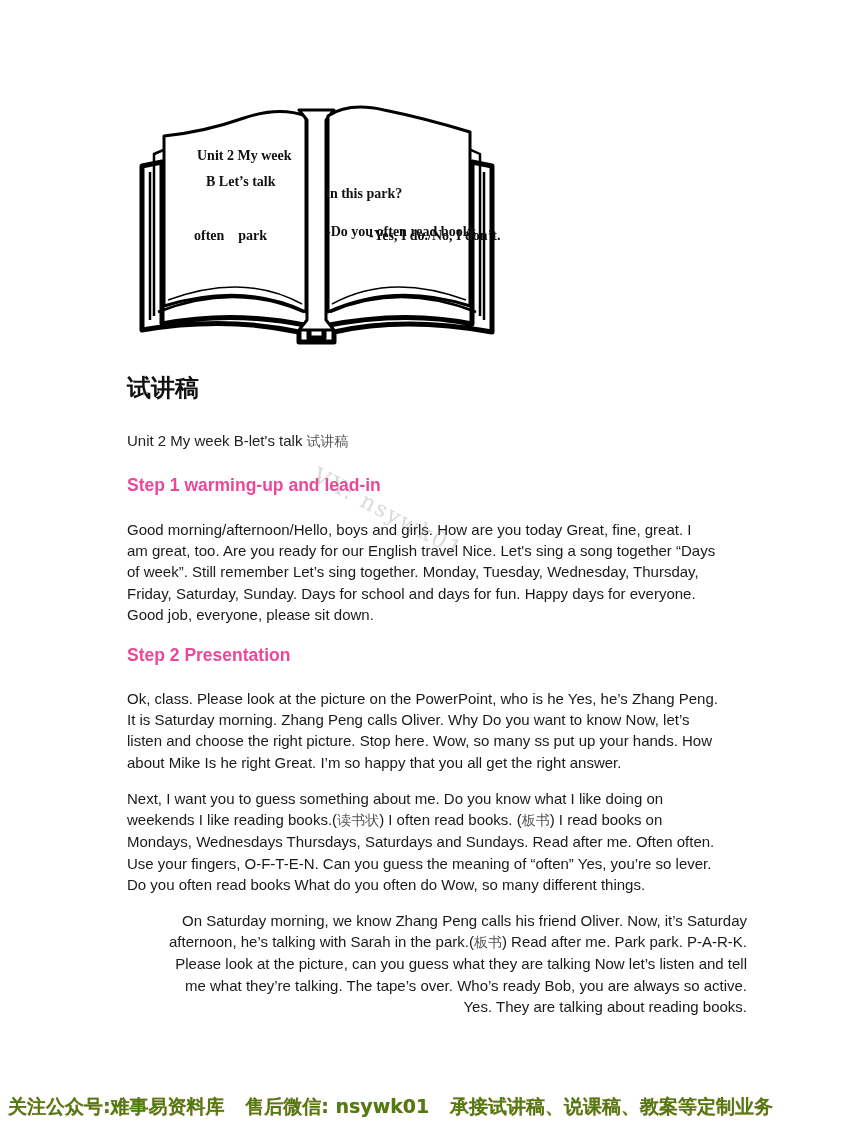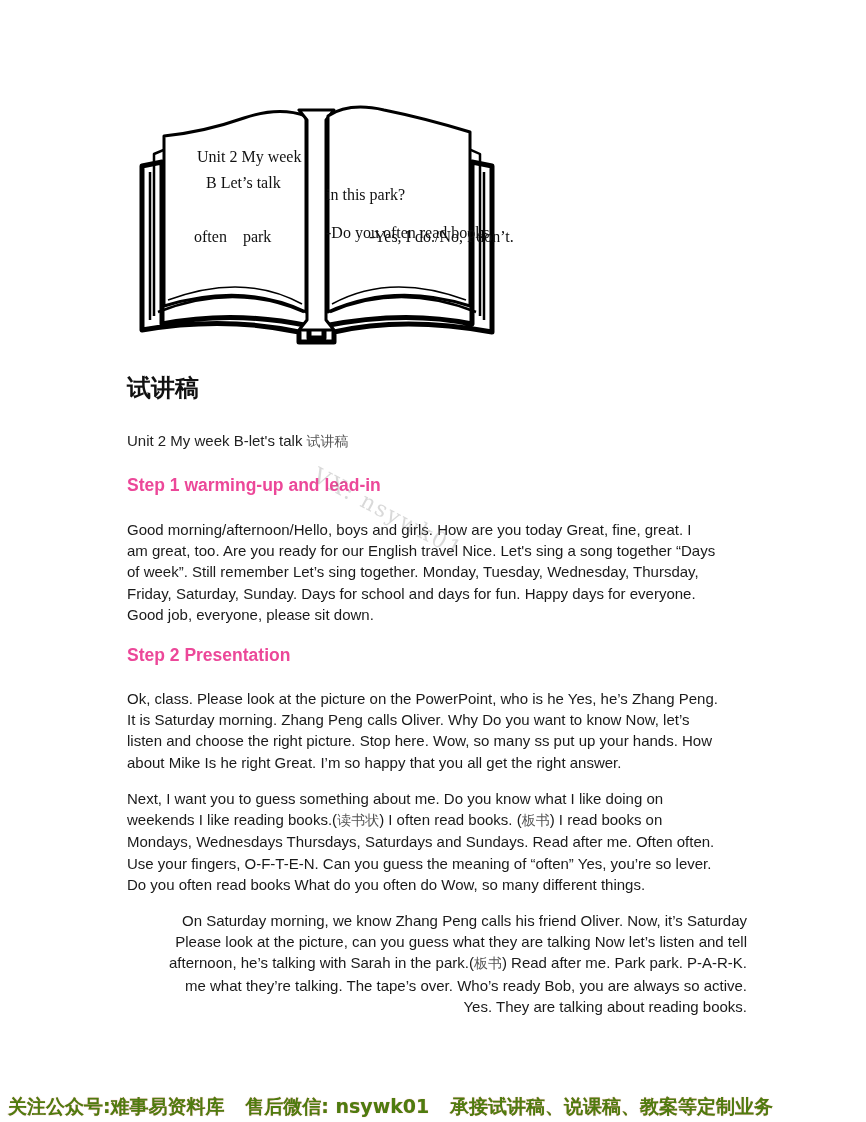--- a/index.html
+++ b/index.html
@@ -2,21 +2,21 @@
 <html><head>
   <meta charset="utf-8">
   <style>
     html, body { margin: 0; padding: 0; background: #ffffff; }
     body { width: 866px; height: 1122px; position: relative; overflow: hidden;
            font-family: "Liberation Sans", "DejaVu Sans", sans-serif; color: #111; }
     .page { position: absolute; left: 0; top: 0; width: 866px; height: 1122px; }
     .book { position: absolute; left: 134px; top: 102px; width: 366px; height: 244px; }
     .book svg { position: absolute; left: 0; top: 0; }
     .book-text { position: absolute; font-family: "Liberation Serif", "DejaVu Serif", serif;
-                 font-size: 16px; color: #111; white-space: nowrap; }
+                 font-size: 14px; color: #111; white-space: nowrap; font-weight: bold; }
     .title { position: absolute; left: 127px; top: 372px; font-size: 24px; font-weight: bold;
              font-family: "DejaVu Sans", sans-serif; letter-spacing: 0px; }
     .subtitle { position: absolute; left: 127px; top: 432px; font-size: 15px; color: #222; }
     .heading { position: absolute; left: 127px; font-size: 17.5px; font-weight: bold; color: #ec4899; }
     .para { position: absolute; left: 127px; width: 620px; font-size: 15px; line-height: 21.2px;
             color: #1a1a1a; }
     .para .line { display: block; white-space: nowrap; }
     .cn { color: #555; font-family: "DejaVu Serif", serif; font-size: 14px; }
     .watermark { position: absolute; left: 305px; top: 500px; font-family: "DejaVu Serif", serif;
                  font-size: 22px; color: rgba(120,120,120,0.28); transform: rotate(28deg);
@@ -91,22 +91,22 @@
   <div class="para" style="top:788px;">
     <span class="line">Next, I want you to guess something about me. Do you know what I like doing on</span>
     <span class="line"><span>weekends I like reading books.(</span><span class="cn">读书状</span><span>) I often read books. (</span><span class="cn">板书</span><span>) I read books on</span></span>
     <span class="line">Mondays, Wednesdays Thursdays, Saturdays and Sundays. Read after me. Often often.</span>
     <span class="line">Use your fingers, O-F-T-E-N. Can you guess the meaning of “often” Yes, you’re so lever.</span>
     <span class="line">Do you often read books What do you often do Wow, so many different things.</span>
   </div>
 
   <div class="para" style="top:910px;text-align:right;">
     <span class="line">On Saturday morning, we know Zhang Peng calls his friend Oliver. Now, it’s Saturday</span>
+    <span class="line"><span>afternoon, he’s talking with Sarah in the park.(</span><span class="cn">板书</span><span>) Read after me. Park park. P-A-R-K.</span></span>
     <span class="line">Please look at the picture, can you guess what they are talking Now let’s listen and tell</span>
-    <span class="line"><span>afternoon, he’s talking with Sarah in the park.(</span><span class="cn">板书</span><span>) Read after me. Park park. P-A-R-K.</span></span>
     <span class="line">me what they’re talking. The tape’s over. Who’s ready Bob, you are always so active.</span>
     <span class="line">Yes. They are talking about reading books.</span>
   </div>
 
   <div class="footer">
     <span>关注公众号:难事易资料库</span>
     <span>售后微信: nsywk01</span>
     <span>承接试讲稿、说课稿、教案等定制业务</span>
   </div>
 </div>

